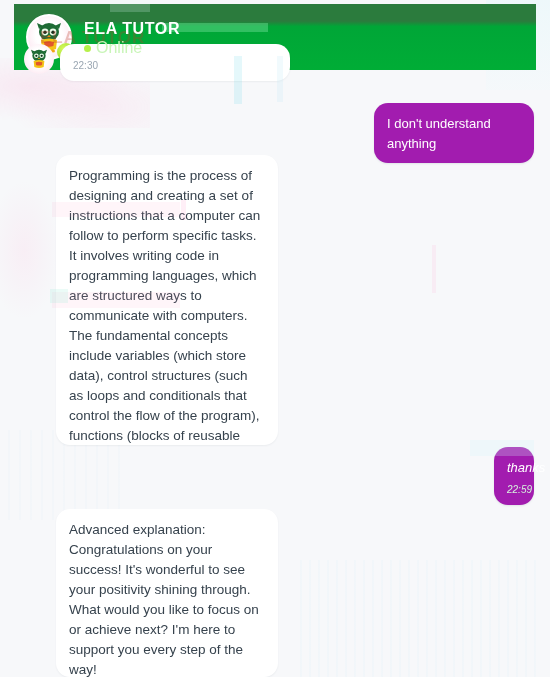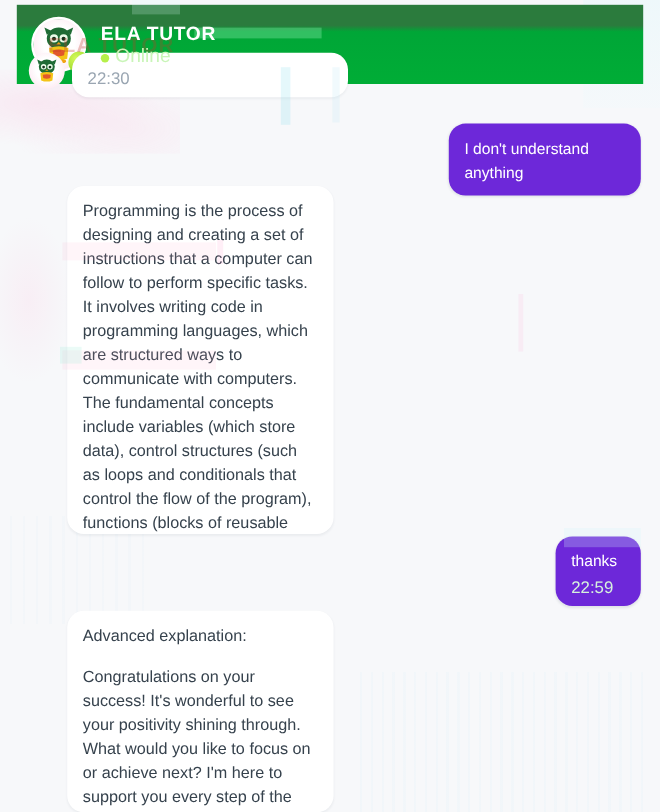--- a/index.html
+++ b/index.html
@@ -183,34 +183,34 @@
     border-radius: 14px;
     padding: 11px 13px 9px 13px;
     position: relative;
   }
   .bubble.bot {
     background: #ffffff;
     color: #2f3b45;
     box-shadow: 0 1px 2px rgba(30,50,70,.06);
   }
   .bubble.user {
-    background: #6d28d9;
+    background: #a21caf;
     color: #ffffff;
     box-shadow: 0 1px 2px rgba(30,50,70,.10);
   }
   .bubble-text {
     font-size: 13.5px;
     line-height: 20px;
     white-space: pre-wrap;
   }
   .bubble.bot .bubble-text { color: #36424d; }
   .bubble.user .bubble-text { color: #ffffff; font-size: 13px; }
 
   .bubble-time {
-    font-size: 14px;
+    font-size: 10px;
     margin-top: 5px;
     line-height: 13px;
   }
   .bubble.bot .bubble-time { color: #9aa6b2; }
   .bubble.user .bubble-time { color: #d6f2dd; }
 
   
   #msg-0 { top: 44px; }
   #msg-0 .bubble { width: 230px; padding-top: 10px; }
 
@@ -219,32 +219,32 @@
 
   #msg-2 { top: 155px; }
   #msg-2 .bubble {
     width: 222px;
     height: 290px;
     overflow: hidden;
     padding-bottom: 0;
   }
 
   #msg-3 { top: 447px; }
-  #msg-3 .bubble { width: 71px; }
+  #msg-3 .bubble { width: 40px; font-style: italic; }
 
   #msg-4 { top: 509px; }
   #msg-4 .bubble {
     width: 222px;
     height: 168px;
     overflow: hidden;
     padding-bottom: 0;
   }
   #msg-2, #msg-4 { left: 56px; }
 
-  .adv-title { margin-bottom: 14px; }
+  .adv-title { }
 </style>
 </head>
 <body>
 
 <div class="artifact art-cyan-1"></div>
 <div class="artifact art-pink-1"></div>
 <div class="artifact art-pink-2"></div>
 <div class="artifact art-cyan-2"></div>
 <div class="artifact art-cyan-3"></div>
 

